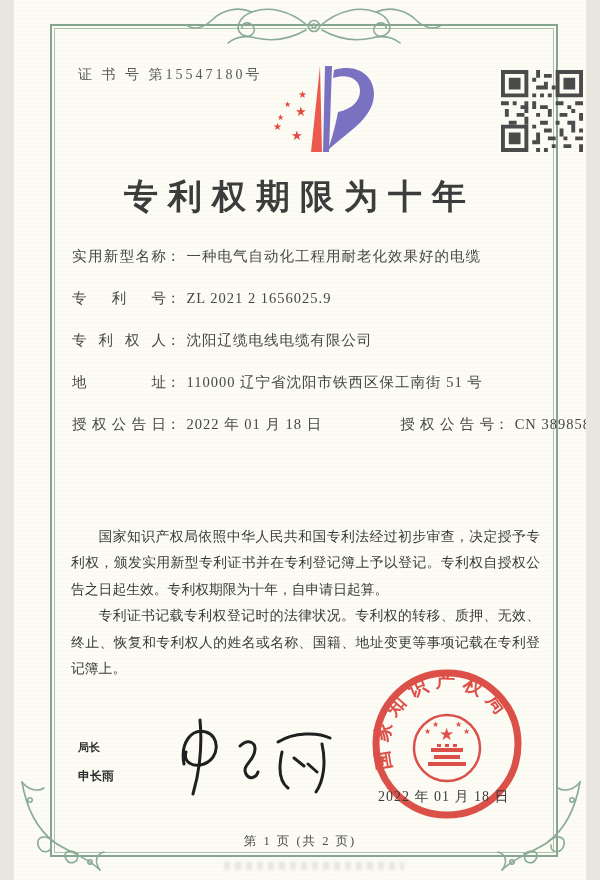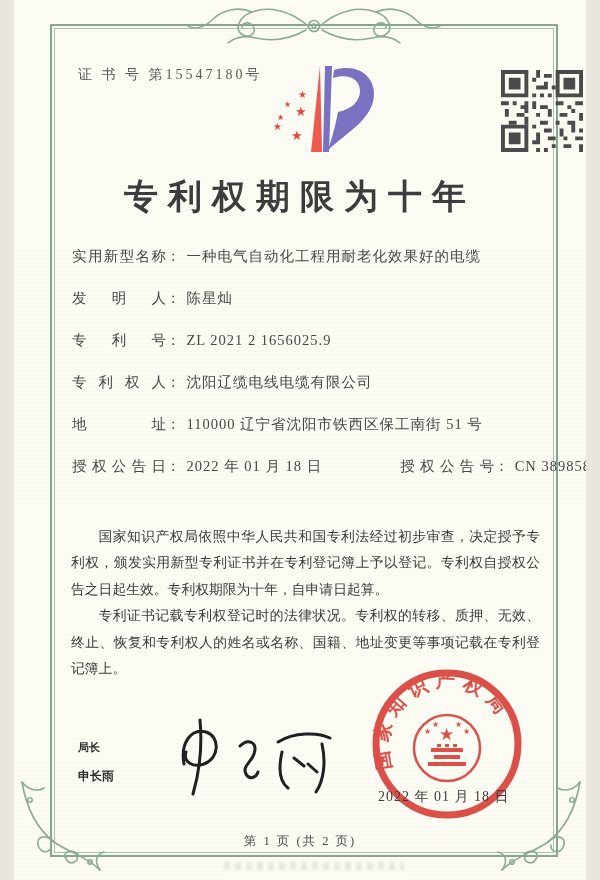--- a/index.html
+++ b/index.html
@@ -114,23 +114,20 @@
     </g>
   </svg>
 
   <div class="title">专利权期限为十年</div>
 
   <div class="fields">
     <div class="field-row">
       <span class="flabel">实用新型名称</span><span>：</span><span class="fvalue">一种电气自动化工程用耐老化效果好的电缆</span>
     </div>
     <div class="field-row">
-      <span class="flabel">发明人</span><span>：</span><span class="fvalue">陈星灿</span>
-    </div>
-    <div class="field-row">
       <span class="flabel">专利号</span><span>：</span><span class="fvalue">ZL 2021 2 1656025.9</span>
     </div>
     <div class="field-row">
       <span class="flabel">专利权人</span><span>：</span><span class="fvalue">沈阳辽缆电线电缆有限公司</span>
     </div>
     <div class="field-row">
       <span class="flabel">地址</span><span>：</span><span class="fvalue">110000  辽宁省沈阳市铁西区保工南街 51 号</span>
     </div>
     <div class="field-row double">
       <span>

